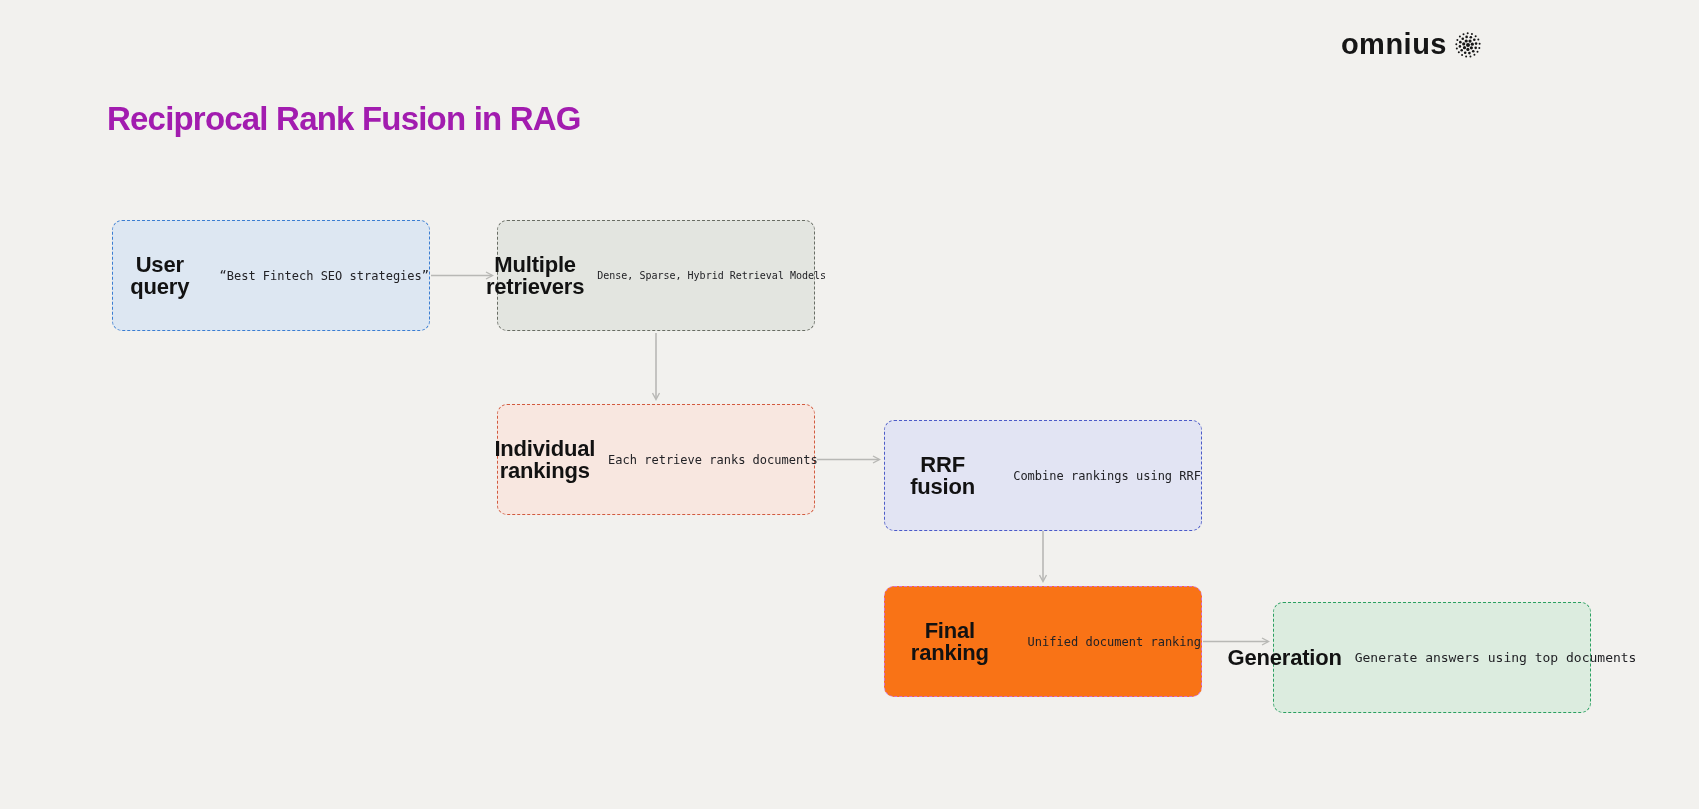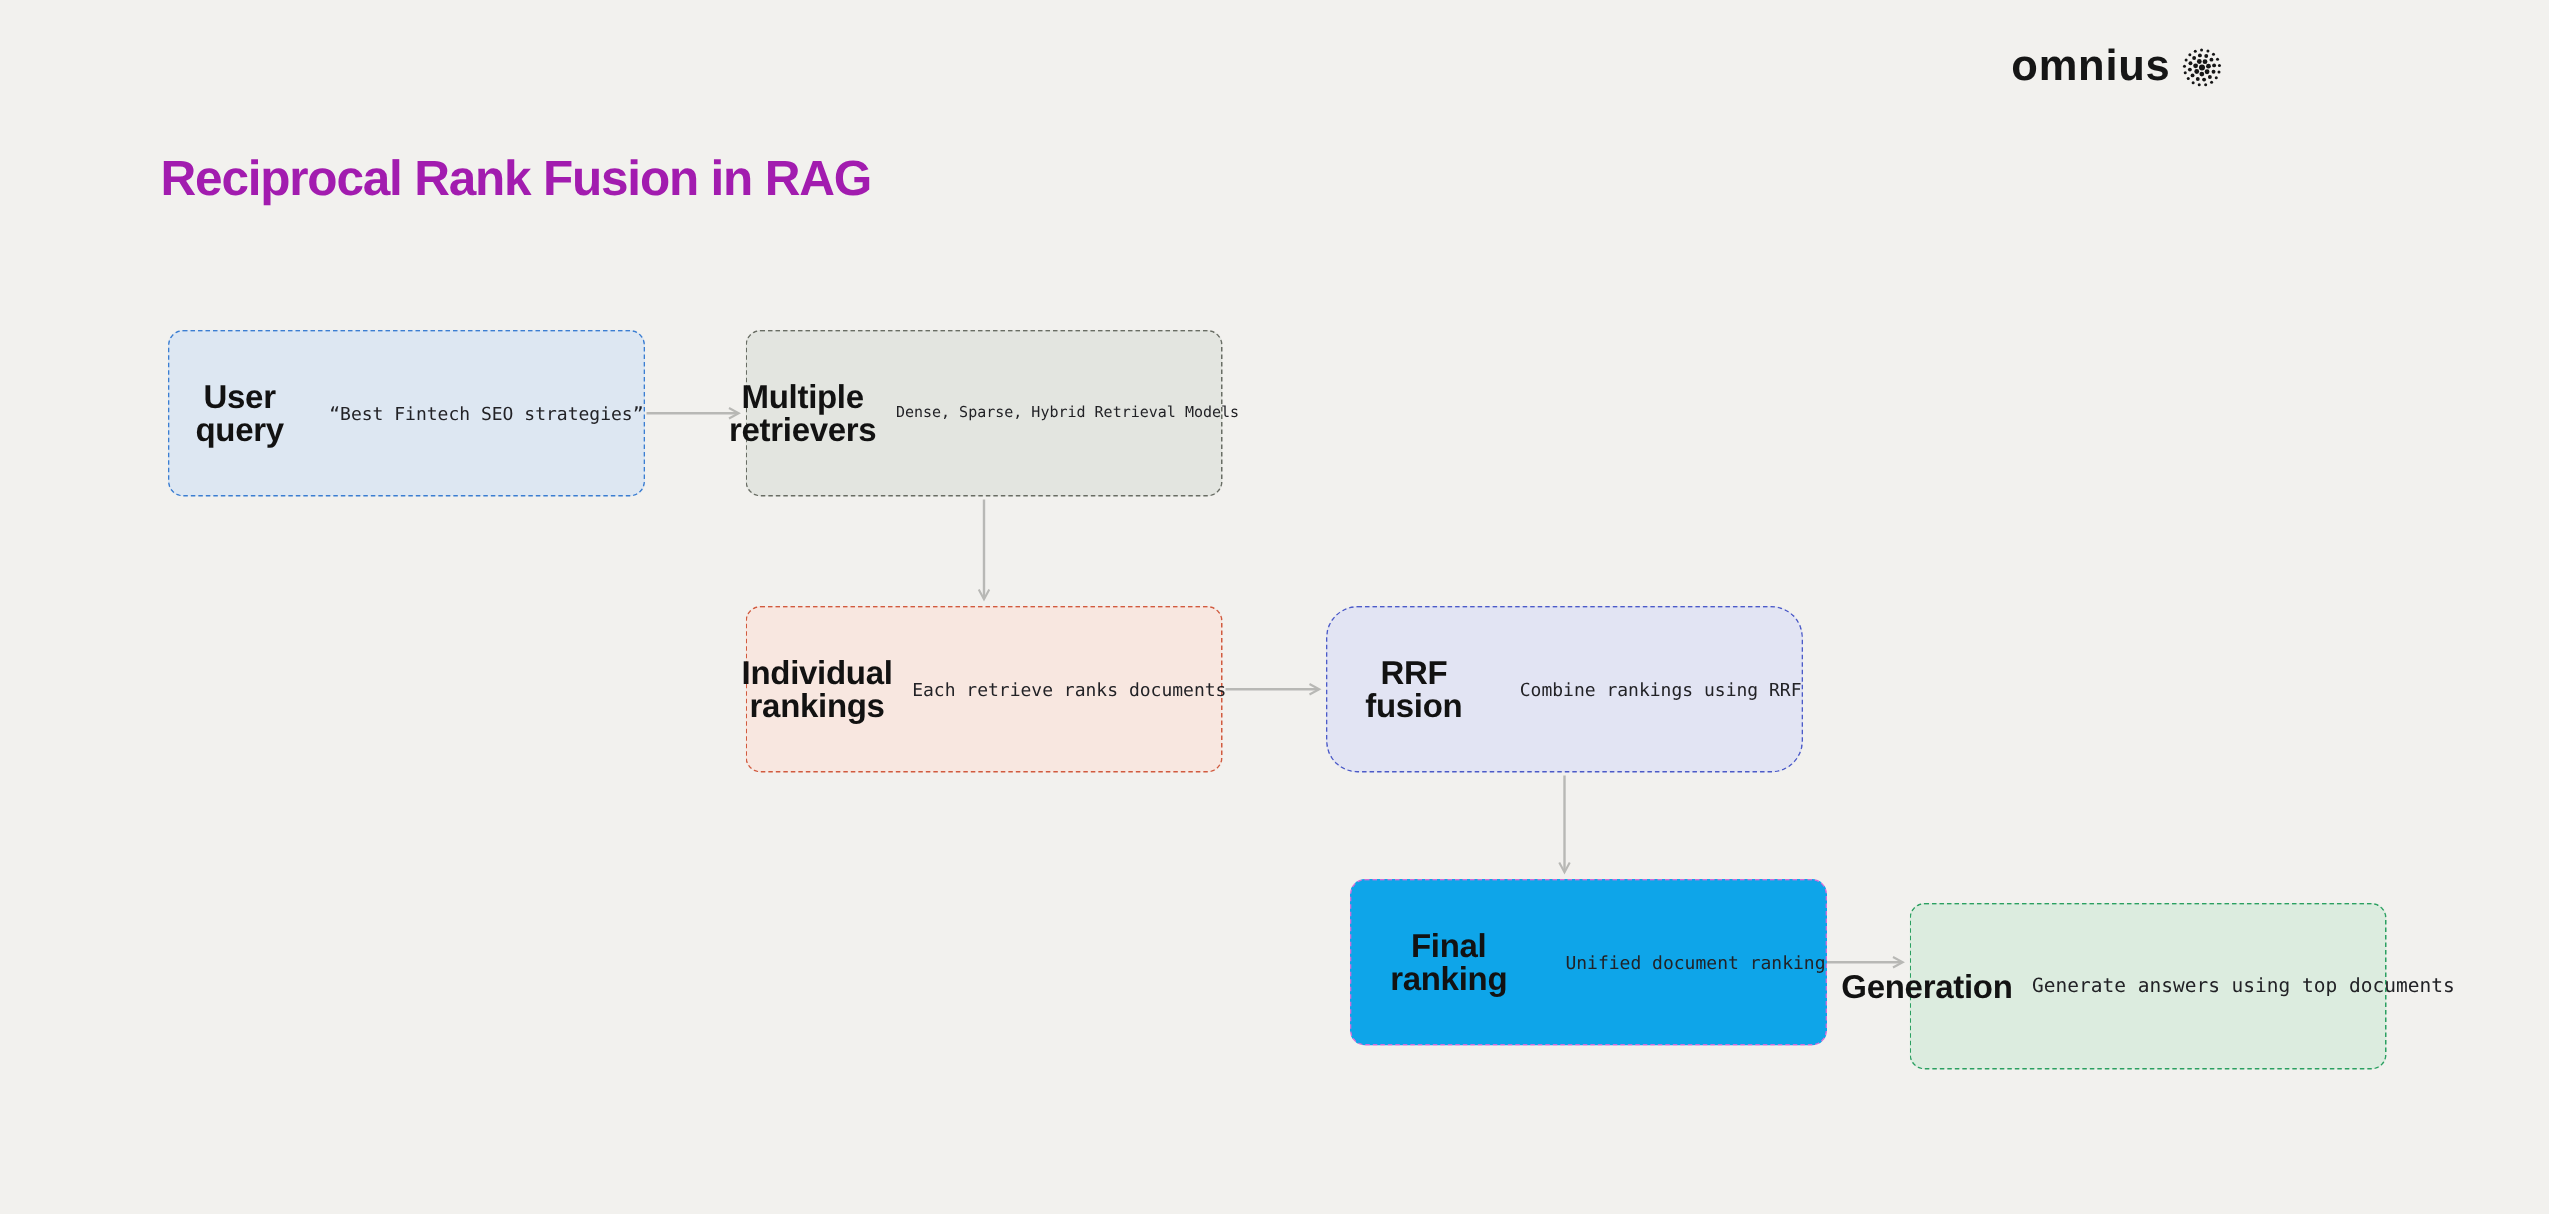--- a/index.html
+++ b/index.html
@@ -66,21 +66,21 @@
   .node-subtitle {
     font-family: "DejaVu Sans Mono", monospace;
     font-size: 12px;
     color: #222226;
     line-height: 1;
     white-space: nowrap;
   }
   .n0 { left: 112px; top: 220px; }
   .n1 { left: 497px; top: 220px; }
   .n2 { left: 497px; top: 404px; }
-  .n3 { left: 884px; top: 404px; border-radius: 21px; }
+  .n3 { left: 884px; top: 420px; }
   .n4 { left: 884px; top: 586px; }
   .n5 { left: 1273px; top: 586px; }
   .n1 .node-subtitle { font-size: 10px; }
   .n5 .node-subtitle { font-size: 13px; }
   
   .arrows {
     position: absolute;
     inset: 0;
     width: 1699px;
     height: 809px;
@@ -165,21 +165,21 @@
   <div class="node n2" style="background: rgb(248, 231, 224); border-color: rgb(209, 91, 63);">
     <div class="node-title">Individual rankings</div>
     <div class="node-subtitle">Each retrieve ranks documents</div>
   </div>
 
   <div class="node n3" style="background: rgb(226, 228, 243); border-color: rgb(76, 91, 200);">
     <div class="node-title">RRF fusion</div>
     <div class="node-subtitle">Combine rankings using RRF</div>
   </div>
 
-  <div class="node n4" style="background: #0ea5e9; border-color: rgb(208, 111, 216); margin-left: 16px;">
+  <div class="node n4" style="background: #f97316; border-color: rgb(208, 111, 216);">
     <div class="node-title">Final ranking</div>
     <div class="node-subtitle">Unified document ranking</div>
   </div>
 
   <div class="node n5" style="background: rgb(220, 236, 223); border-color: rgb(43, 160, 97); margin-top: 16px;">
     <div class="node-title">Generation</div>
     <div class="node-subtitle">Generate answers using top documents</div>
   </div>
 
 </div>

